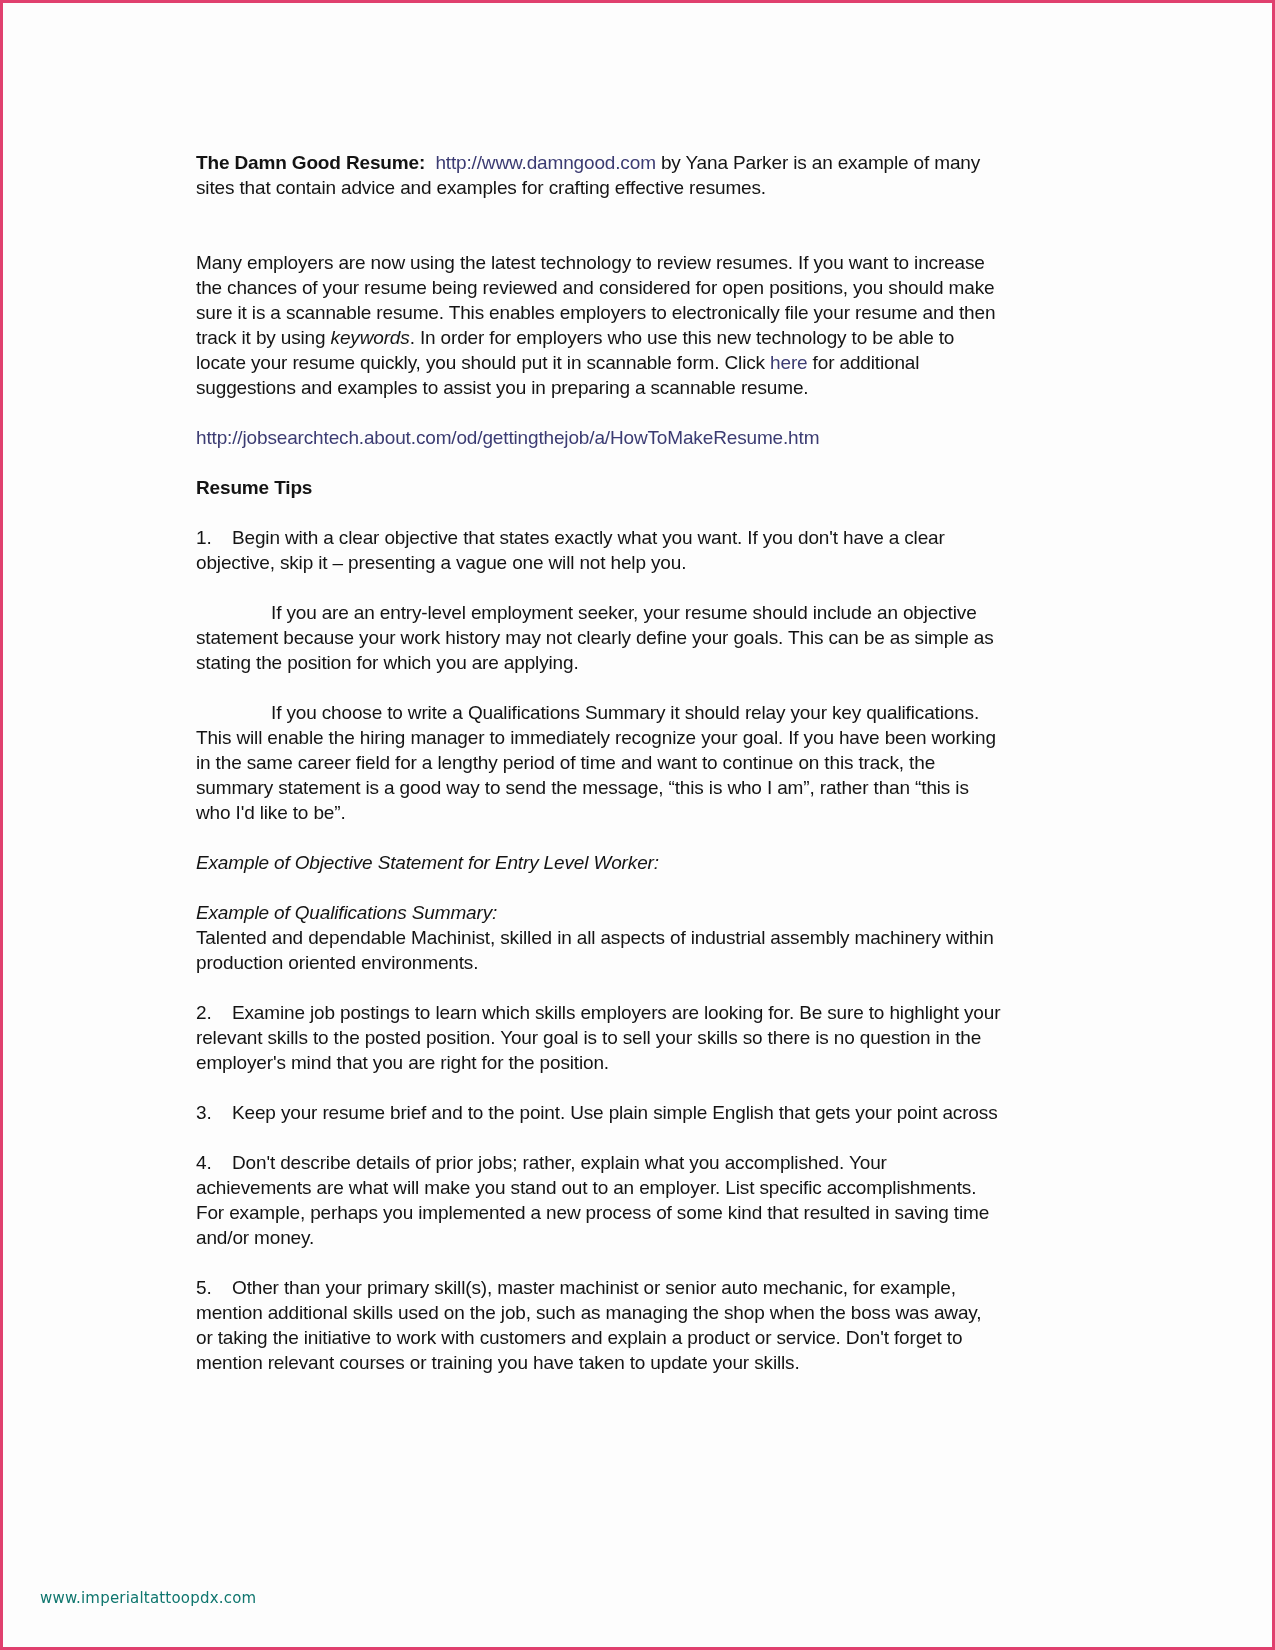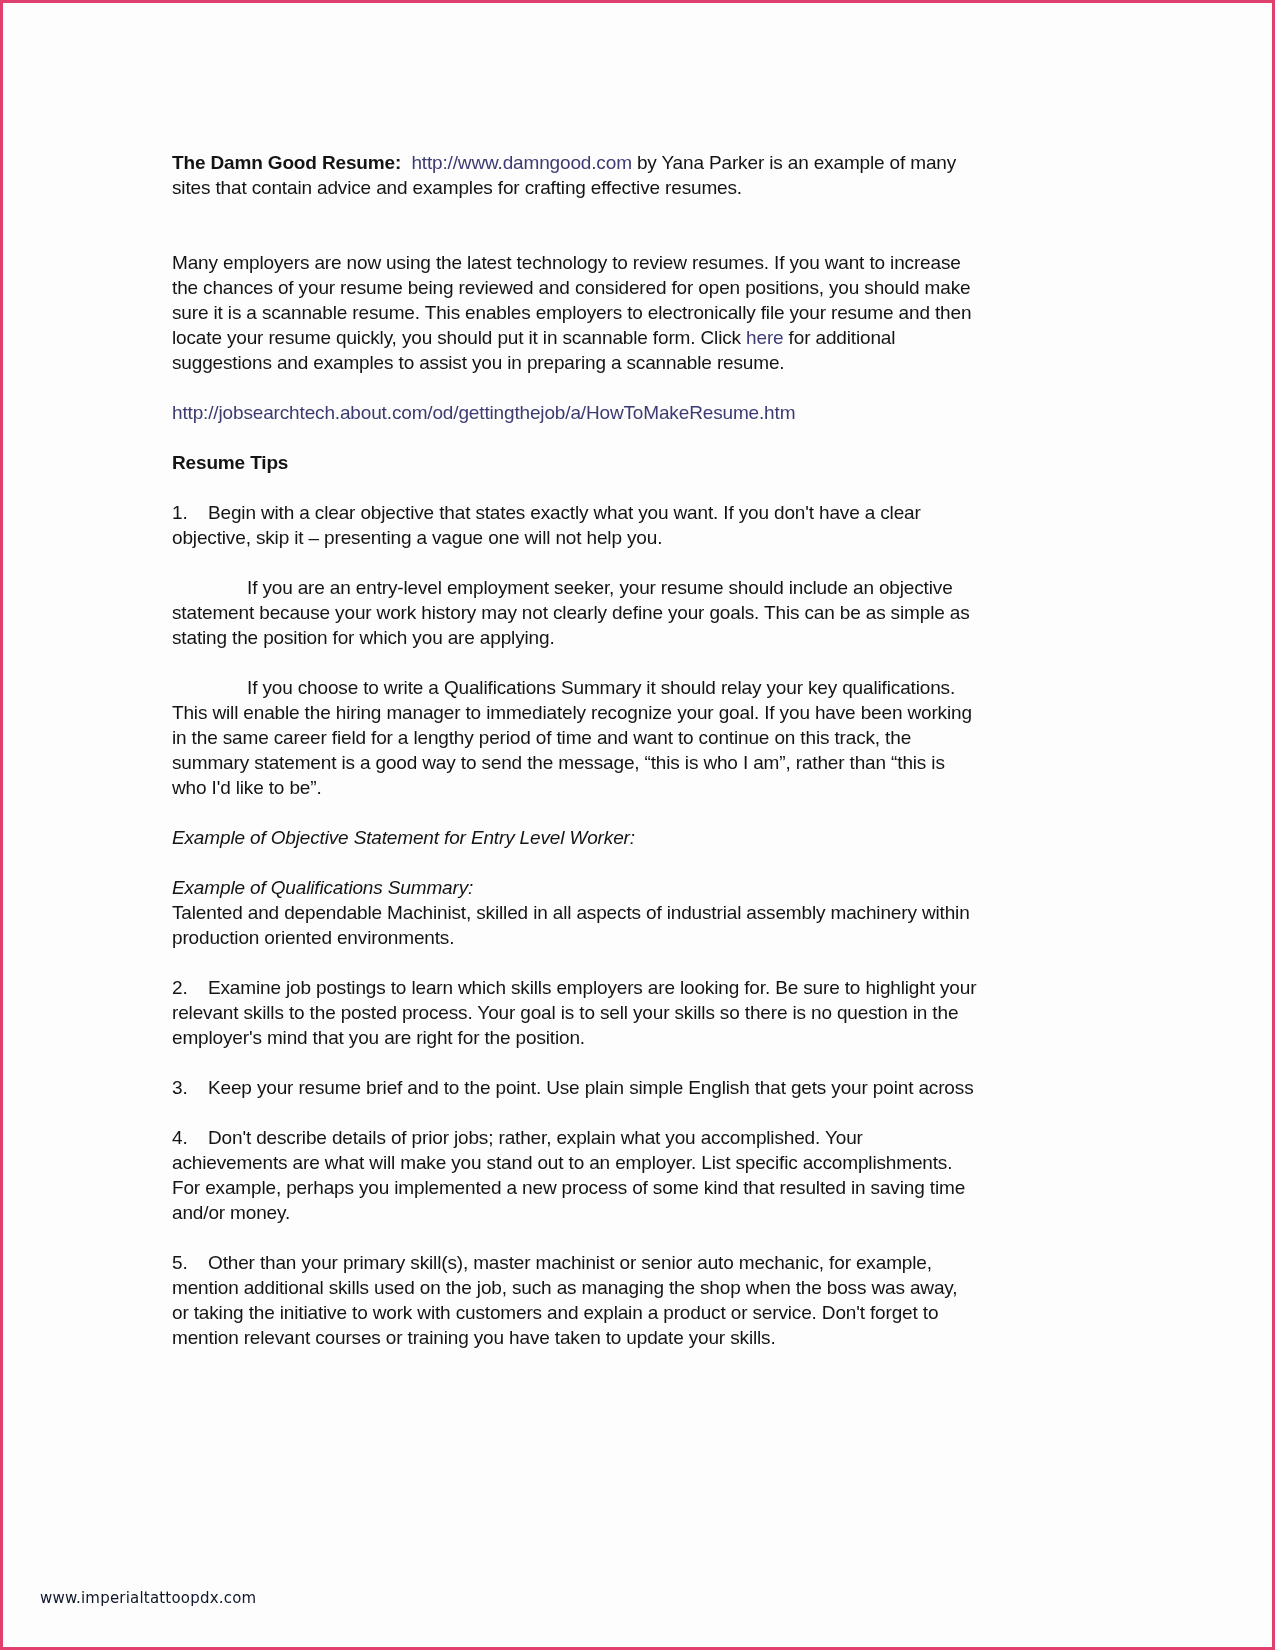--- a/index.html
+++ b/index.html
@@ -17,21 +17,21 @@
       position: absolute;
       left: 0;
       top: 0;
       width: 1269px;
       height: 1644px;
       border: 3px solid #e0406e;
       background: #fdfdfd;
     }
     .content {
       position: absolute;
-      left: 172px;
+      left: 196px;
       top: 150px;
       width: 910px;
       font-family: "Liberation Sans", sans-serif;
       font-size: 19px;
       line-height: 25px;
       color: #141414;
       letter-spacing: -0.15px;
     }
     .line {
       display: block;
@@ -47,39 +47,40 @@
     .underline { }
     .link { color: #3b3b72; }
     .indent { padding-left: 75px; }
     .num { display: inline-block; width: 36px; }
     .footer-watermark {
       position: absolute;
       left: 40px;
       top: 1589px;
       font-family: "DejaVu Sans", sans-serif;
       font-size: 15px;
-      color: #0f172a;
+      color: #0f766e;
       letter-spacing: 0.2px;
     }
   </style>
 </head>
 <body>
 
 <div class="page-frame"></div>
 
 <div class="content">
 
   <span class="line"><span class="bold">The Damn Good Resume:</span>&nbsp;&nbsp;<span class="link">http://www.damngood.com</span><span>  by Yana Parker is an example of many</span></span>
   <span class="line">sites that contain advice and examples for crafting effective resumes.</span>
   <span class="blank"></span>
 
   <span class="blank"></span>
   <span class="line">Many employers are now using the latest technology to review resumes.  If you want to increase</span>
   <span class="line">the chances of your resume being reviewed and considered for open positions, you should make</span>
   <span class="line">sure it is a scannable resume.  This enables employers to electronically file your resume and then</span>
+  <span class="line"><span>track it by using </span><span class="italic">keywords</span><span>.   In order for employers who use this new technology to be able to</span></span>
   <span class="line"><span>locate your resume quickly, you should put it in scannable form.  Click </span><span class="link">here</span><span> for additional</span></span>
   <span class="line">suggestions and examples to assist you in preparing a scannable resume.</span>
   <span class="blank"></span>
   <span class="line link">http://jobsearchtech.about.com/od/gettingthejob/a/HowToMakeResume.htm</span>
   <span class="blank"></span>
 
   <span class="line bold">Resume Tips</span>
   <span class="blank"></span>
 
   <span class="line"><span class="num">1.</span><span>Begin with a clear objective that states exactly what you want. If you don't have a clear</span></span>
@@ -100,21 +101,21 @@
 
   <span class="line italic">Example of Objective Statement for Entry Level Worker:</span>
   <span class="blank"></span>
 
   <span class="line italic">Example of Qualifications Summary:</span>
   <span class="line">Talented and dependable Machinist, skilled in all aspects of industrial assembly machinery within</span>
   <span class="line">production oriented environments.</span>
   <span class="blank"></span>
 
   <span class="line"><span class="num">2.</span><span>Examine job postings to learn which skills employers are looking for. Be sure to highlight your</span></span>
-  <span class="line">relevant skills to the posted process. Your goal is to sell your skills so there is no question in the</span>
+  <span class="line">relevant skills to the posted position. Your goal is to sell your skills so there is no question in the</span>
   <span class="line">employer's mind that you are right for the position.</span>
   <span class="blank"></span>
 
   <span class="line"><span class="num">3.</span><span>Keep your resume brief and to the point. Use plain simple English that gets your point across</span></span>
   <span class="blank"></span>
 
   <span class="line"><span class="num">4.</span><span>Don't describe details of prior jobs; rather, explain what you accomplished. Your</span></span>
   <span class="line">achievements are what will make you stand out to an employer. List specific accomplishments.</span>
   <span class="line">For example, perhaps you implemented a new process of some kind that resulted in saving time</span>
   <span class="line">and/or money.</span>

